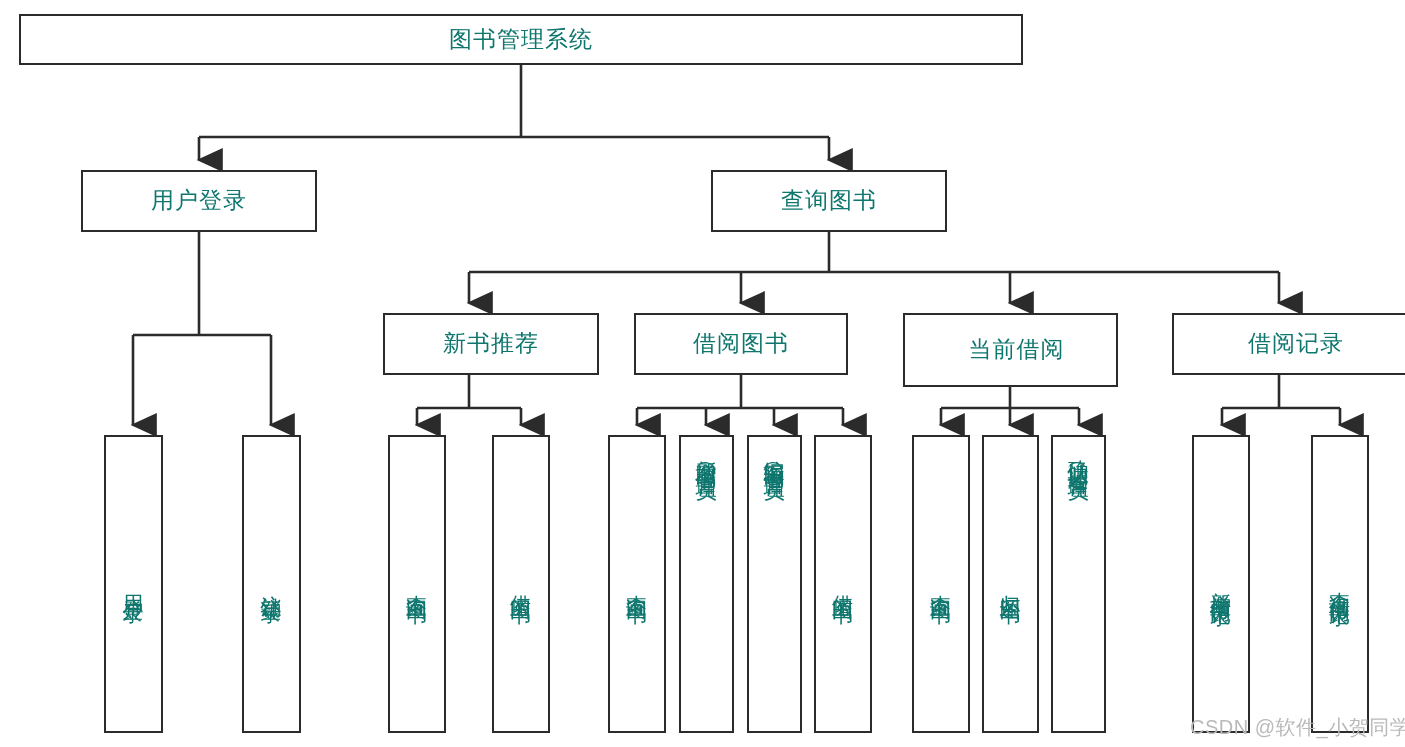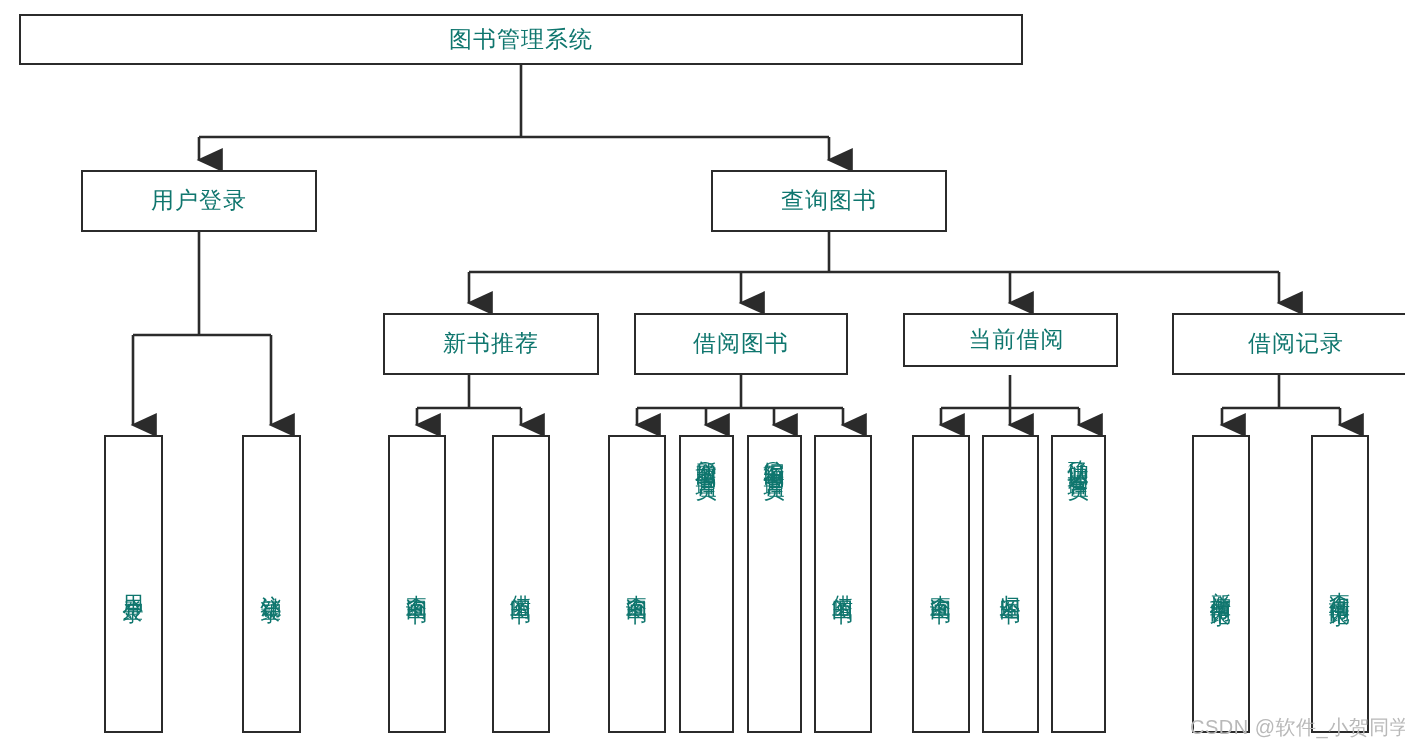--- a/index.html
+++ b/index.html
@@ -149,21 +149,21 @@
   </div>
 
   <div class="node h" style="left:383px; top:313px; width:216px; height:62px;">
     <span class="label">新书推荐</span>
   </div>
 
   <div class="node h" style="left:634px; top:313px; width:214px; height:62px;">
     <span class="label">借阅图书</span>
   </div>
 
-  <div class="node h" style="left:903px; top:313px; width:215px; height:54px;padding-left:12px;">
+  <div class="node h" style="left:903px; top:313px; width:215px; height:74px;padding-left:12px;">
     <span class="label">当前借阅</span>
   </div>
 
   <div class="node h" style="left:1172px; top:313px; width:248px; height:62px;">
     <span class="label">借阅记录</span>
   </div>
 
   <div class="node v mid" style="left:104px; top:435px; width:59px; height:298px;">
     <span class="label">用户登录</span>
   </div>

